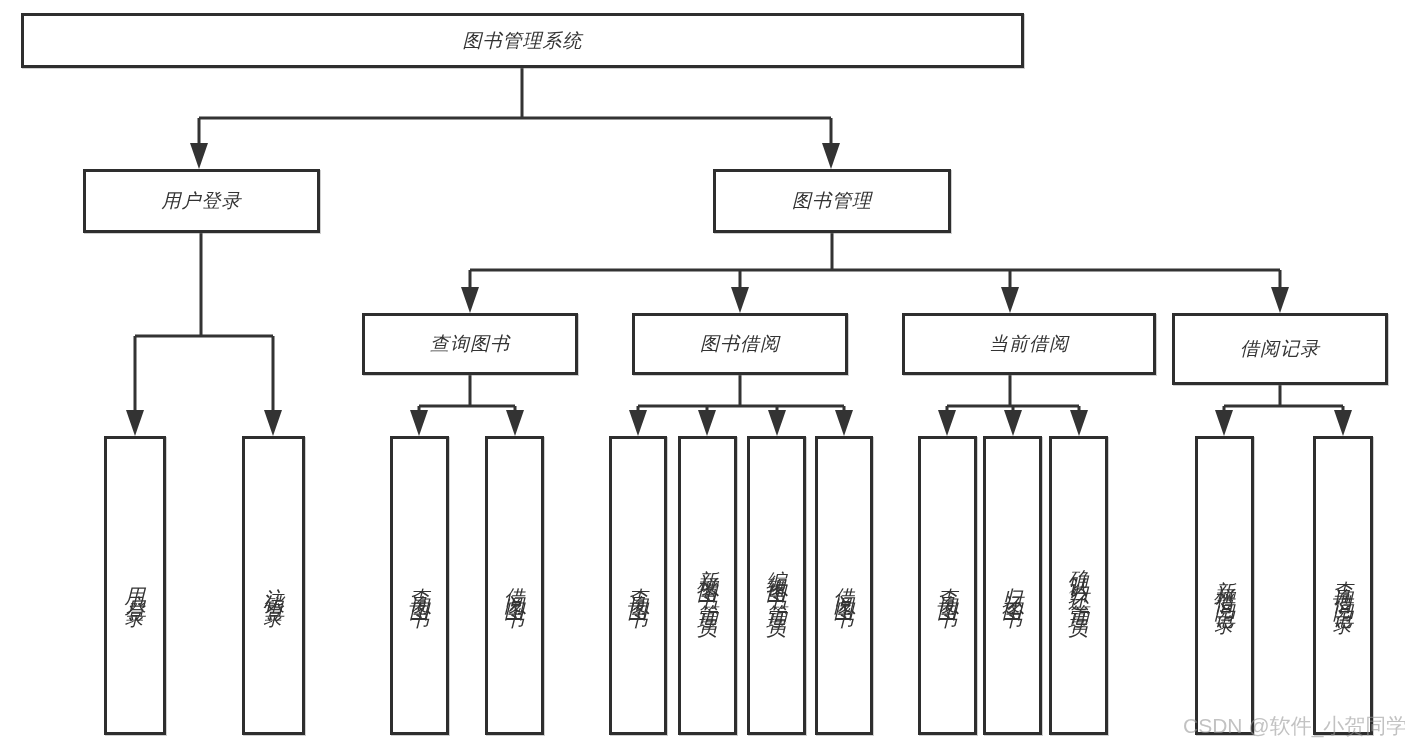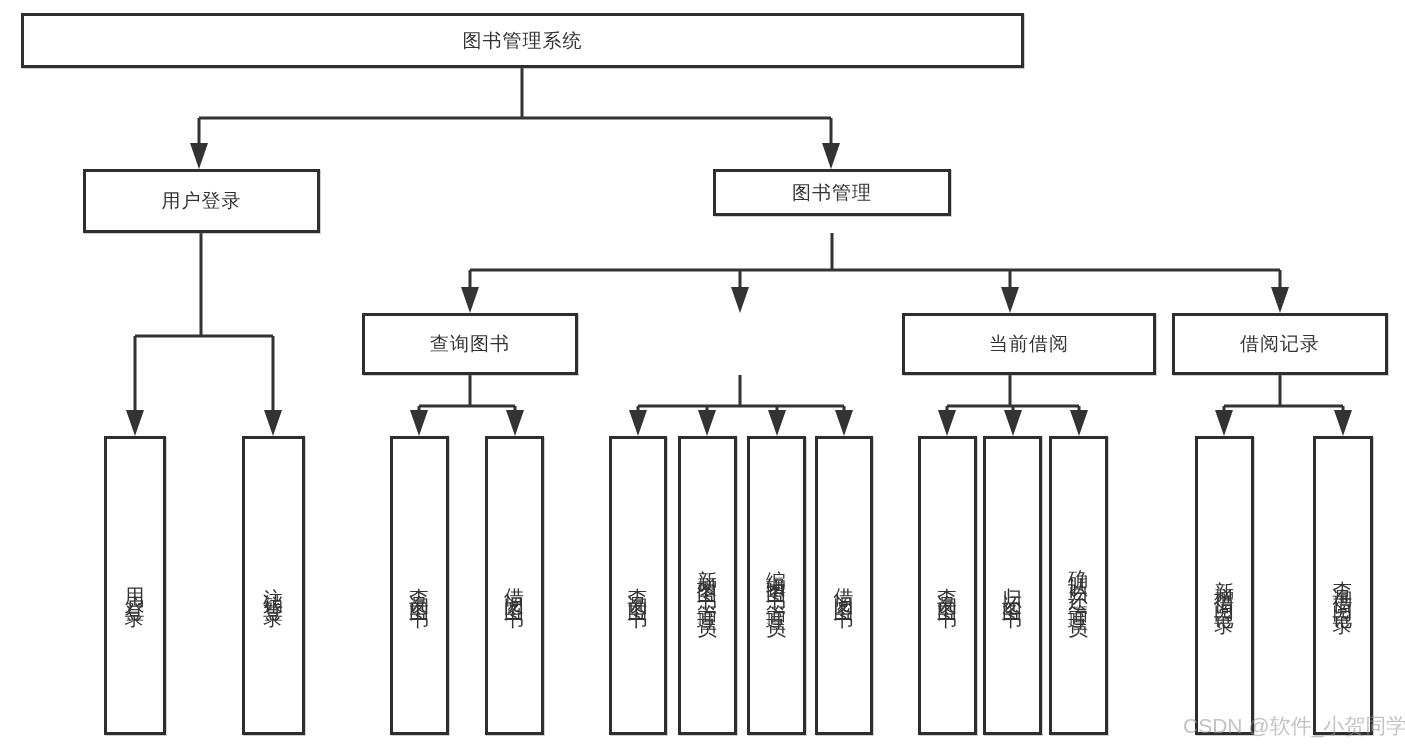--- a/index.html
+++ b/index.html
@@ -25,20 +25,21 @@
     position: absolute;
     box-sizing: border-box;
     background: #ffffff;
     border: 3px solid #2e2e2e;
     color: #333333;
     display: flex;
     align-items: center;
     justify-content: center;
     z-index: 2;
     box-shadow: 1px 1px 0 rgba(120,120,120,0.35);
+    font-style: italic;
   }
   .node.h {
     font-size: 19px;
     letter-spacing: 1px;
     white-space: nowrap;
   }
   .node.v {
     writing-mode: vertical-rl;
     text-orientation: mixed;
     font-size: 20px;
@@ -90,25 +91,26 @@
       <polygon points="1004,410 1022,410 1013,436"></polygon>
       <polygon points="1070,410 1088,410 1079,436"></polygon>
       <polygon points="1215,410 1233,410 1224,436"></polygon>
       <polygon points="1334,410 1352,410 1343,436"></polygon>
     </g>
   </svg>
 
   <div class="node h" style="left:21px; top:13px; width:1003px; height:55px">图书管理系统</div>
 
   <div class="node h" style="left:83px; top:169px; width:237px; height:64px">用户登录</div>
-  <div class="node h" style="left:713px; top:169px; width:238px; height:47px">图书管理</div>
+  <div class="node h" style="left:713px; top:169px; width:238px; height:64px">图书管理</div>
 
   <div class="node h" style="left:362px; top:313px; width:216px; height:62px">查询图书</div>
+  <div class="node h" style="left:632px; top:313px; width:216px; height:62px">图书借阅</div>
   <div class="node h" style="left:902px; top:313px; width:254px; height:62px">当前借阅</div>
-  <div class="node h" style="left:1172px; top:313px; width:216px; height:62px">借阅记录</div>
+  <div class="node h" style="left:1172px; top:313px; width:216px; height:72px">借阅记录</div>
 
   <div class="node v" style="left:104px; top:436px; width:62px; height:299px">用户登录</div>
   <div class="node v" style="left:242px; top:436px; width:63px; height:299px">注销登录</div>
 
   <div class="node v" style="left:390px; top:436px; width:59px; height:299px">查询图书</div>
   <div class="node v" style="left:485px; top:436px; width:59px; height:299px">借阅图书</div>
 
   <div class="node v" style="left:609px; top:436px; width:58px; height:299px">查询图书</div>
   <div class="node v" style="left:678px; top:436px; width:59px; height:299px">新增图书（管理员）</div>
   <div class="node v" style="left:747px; top:436px; width:59px; height:299px">编辑图书（管理员）</div>

